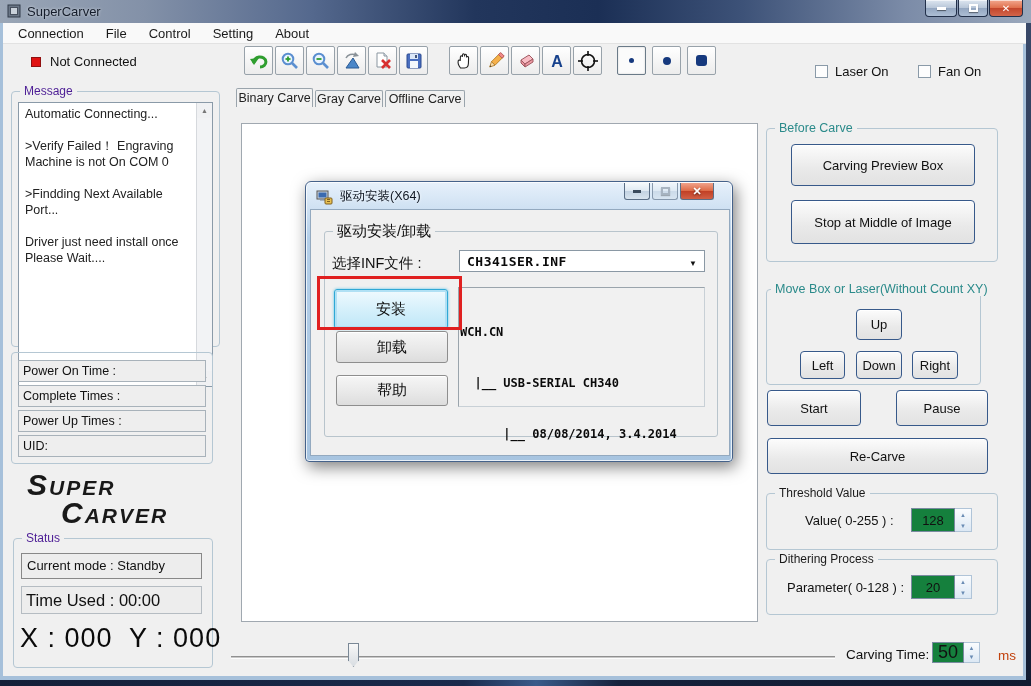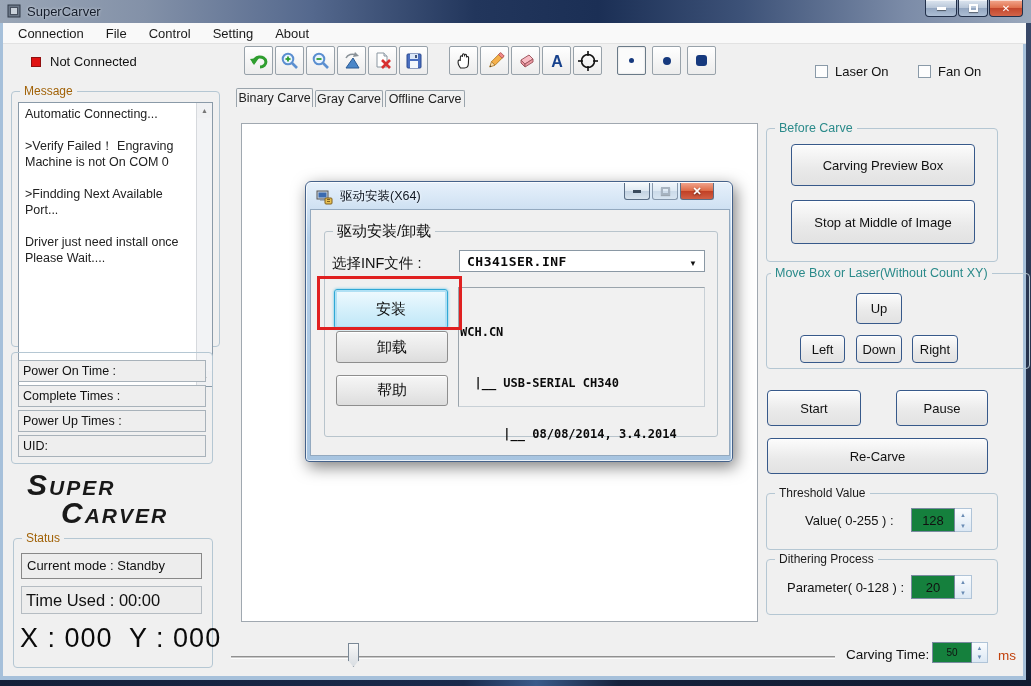--- a/index.html
+++ b/index.html
@@ -28,21 +28,21 @@
   .glyph-min { width:9px; height:3px; background:#fff; box-shadow:0 1px 1px rgba(0,0,0,.5); }
   .glyph-max { width:9px; height:8px; border:2px solid #fff; box-shadow:0 1px 1px rgba(0,0,0,.4); }
   .glyph-max.dim { border-color:#c3cedc; }
   #menubar { position:absolute; left:0; top:23px; width:1023px; height:21px; background:#f9f9f9;
             border-bottom:1px solid #e2e2e2; display:flex; align-items:center; padding-left:4px; }
   .menu-item { padding:0 11px; font-size:13px; color:#1a1a1a; line-height:21px; }
 
   
   .groupbox { position:absolute; border:1px solid #b5c7d3; border-radius:4px; }
   .legend { position:absolute; top:-8px; left:8px; background:#f0f0f0; padding:0 4px;
-            font-size:12px; color:#a16207; white-space:nowrap; }
+            font-size:12px; color:#4c1d95; white-space:nowrap; }
   .legend.teal { color:#2a8a8a; font-size:12.5px; }
 
   
   #conn-status { position:absolute; left:28px; top:54px; display:flex; align-items:center; font-size:13px; color:#111; }
   #conn-dot { width:10px; height:10px; background:#e01212; margin-right:9px; border:1px solid #901010; }
   #msg-area { position:absolute; left:6px; top:10px; width:195px; height:285px; background:#fff;
             border:1px solid #8a9aa8; font-size:12.5px; color:#222; }
   #msg-text { position:absolute; left:0; top:0; right:16px; padding:3px 2px 0 6px; line-height:16px; }
   #msg-text .para { margin-bottom:16px; }
   #msg-scroll { position:absolute; right:0; top:0; width:16px; height:100%;
@@ -323,21 +323,21 @@
     <div class="tab" style="left:382px; top:90px; width:80px; height:17px; line-height:17px">Offline Carve</div>
 
     <div id="canvas"></div>
 
     <div class="groupbox" style="left:763px; top:128px; width:232px; height:134px">
       <span class="legend teal">Before Carve</span>
       <div class="cbtn" style="left:24px; top:15px; width:184px; height:42px">Carving Preview Box</div>
       <div class="cbtn" style="left:24px; top:71px; width:184px; height:44px">Stop at Middle of Image</div>
     </div>
 
-    <div class="groupbox" style="left:763px; top:273px; width:264px; height:96px">
+    <div class="groupbox" style="left:763px; top:289px; width:215px; height:96px">
       <span class="legend teal" style="left:4px">Move Box or Laser(Without Count XY)</span>
       <div class="cbtn" style="left:89px; top:19px; width:46px; height:31px">Up</div>
       <div class="cbtn" style="left:33px; top:61px; width:45px; height:28px">Left</div>
       <div class="cbtn" style="left:89px; top:61px; width:46px; height:28px">Down</div>
       <div class="cbtn" style="left:145px; top:61px; width:46px; height:28px">Right</div>
     </div>
 
     <div class="cbtn" style="left:764px; top:390px; width:94px; height:36px">Start</div>
     <div class="cbtn" style="left:893px; top:390px; width:92px; height:36px">Pause</div>
     <div class="cbtn" style="left:764px; top:438px; width:221px; height:36px">Re-Carve</div>
@@ -363,21 +363,21 @@
           <div>▲</div>
           <div>▼</div>
         </div>
       </div>
     </div>
 
     <div id="slider-track"></div>
     <div id="slider-thumb"></div>
     <span id="carving-time-label">Carving Time:</span>
     <div class="spin" style="left:929px; top:642px; height:21px">
-      <div class="spin-num" style="width:40px; font-size:10px">50</div>
+      <div class="spin-num" style="width:32px; font-size:18px">50</div>
       <div class="spin-arrows" style="width:16px">
         <div>▲</div>
         <div>▼</div>
       </div>
     </div>
     <span id="carving-unit">ms</span>
   </div>
 
   <div id="dialog">
     <div id="dialog-title">

